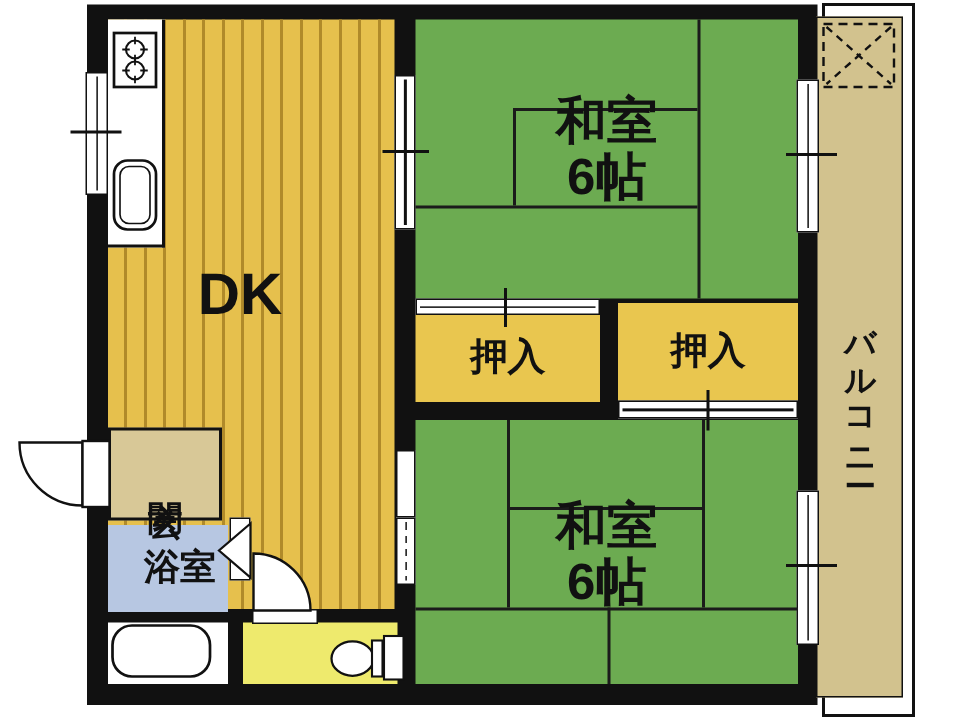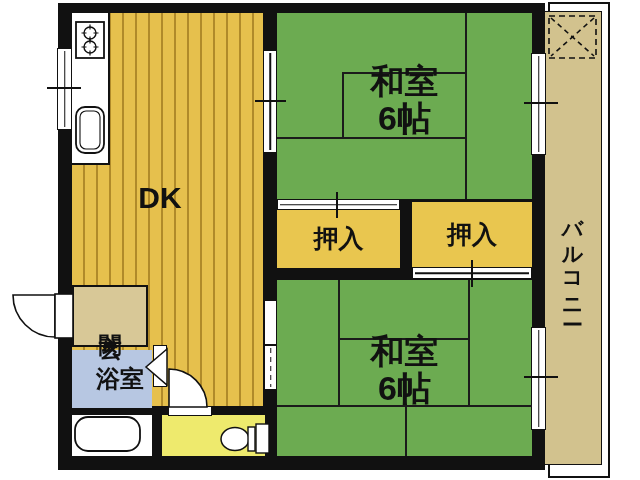--- a/index.html
+++ b/index.html
@@ -136,21 +136,21 @@
     </g>
 
     <g fill="none" stroke="#111" stroke-width="1.6">
       <rect x="549" y="16" width="47" height="42" stroke-dasharray="6 4"></rect>
       <path d="M551 18 L594 56" stroke-dasharray="5 4"></path>
       <path d="M594 18 L551 56" stroke-dasharray="5 4"></path>
     </g>
   </svg>
 
   <div class="abs room-label" style="left:100px;top:155px;width:120px;height:85px;">
-    <span style="font-size:30px;">DK</span>
+    <span style="font-size:39px;">DK</span>
   </div>
 
   <div class="abs room-label" style="left:277px;top:50px;width:255px;height:100px;">
     <span style="font-size:34px;">和室</span>
     <span style="font-size:34px;">6帖</span>
   </div>
 
   <div class="abs room-label" style="left:277px;top:320px;width:255px;height:100px;">
     <span style="font-size:34px;">和室</span>
     <span style="font-size:34px;">6帖</span>

